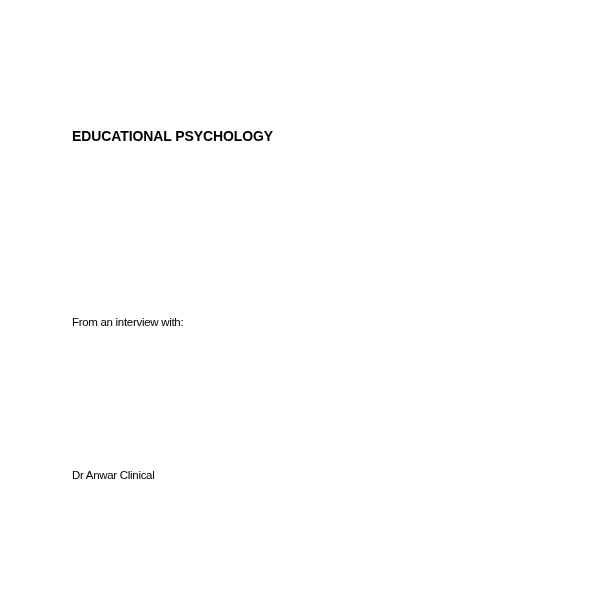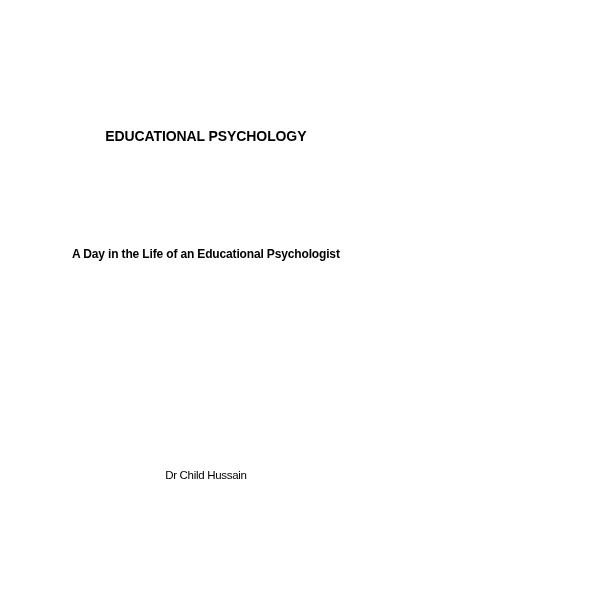--- a/index.html
+++ b/index.html
@@ -21,21 +21,20 @@
     left: 72px;
     top: 76px;
     white-space: pre;
   }
   .line {
     height: 13.857px;
     line-height: 13.857px;
     font-size: 11.5px;
     letter-spacing: -0.3px;
     white-space: pre;
-    text-align: center;
   }
   .line.blank {
     height: 13.857px;
   }
   .title {
     font-size: 14px;
     font-weight: bold;
     letter-spacing: -0.1px;
   }
   .subtitle {
@@ -45,27 +44,27 @@
   }
 </style>
 </head>
 <body>
 
 <div class="page-content">
 
   <div class="line title">EDUCATIONAL PSYCHOLOGY</div>
   <div class="line blank"></div>
 
-  <div class="line subtitle">A Day in the Life of an Educational Psychologist</div>
   <div class="line blank"></div>
 
+  <div class="line">From an interview with:</div>
   <div class="line blank"></div>
 
   <div>
-    <div class="line">Dr Child Hussain</div>
+    <div class="line">Dr Anwar Clinical</div>
     
     
   </div>
   
 
   
   
 
   
   

